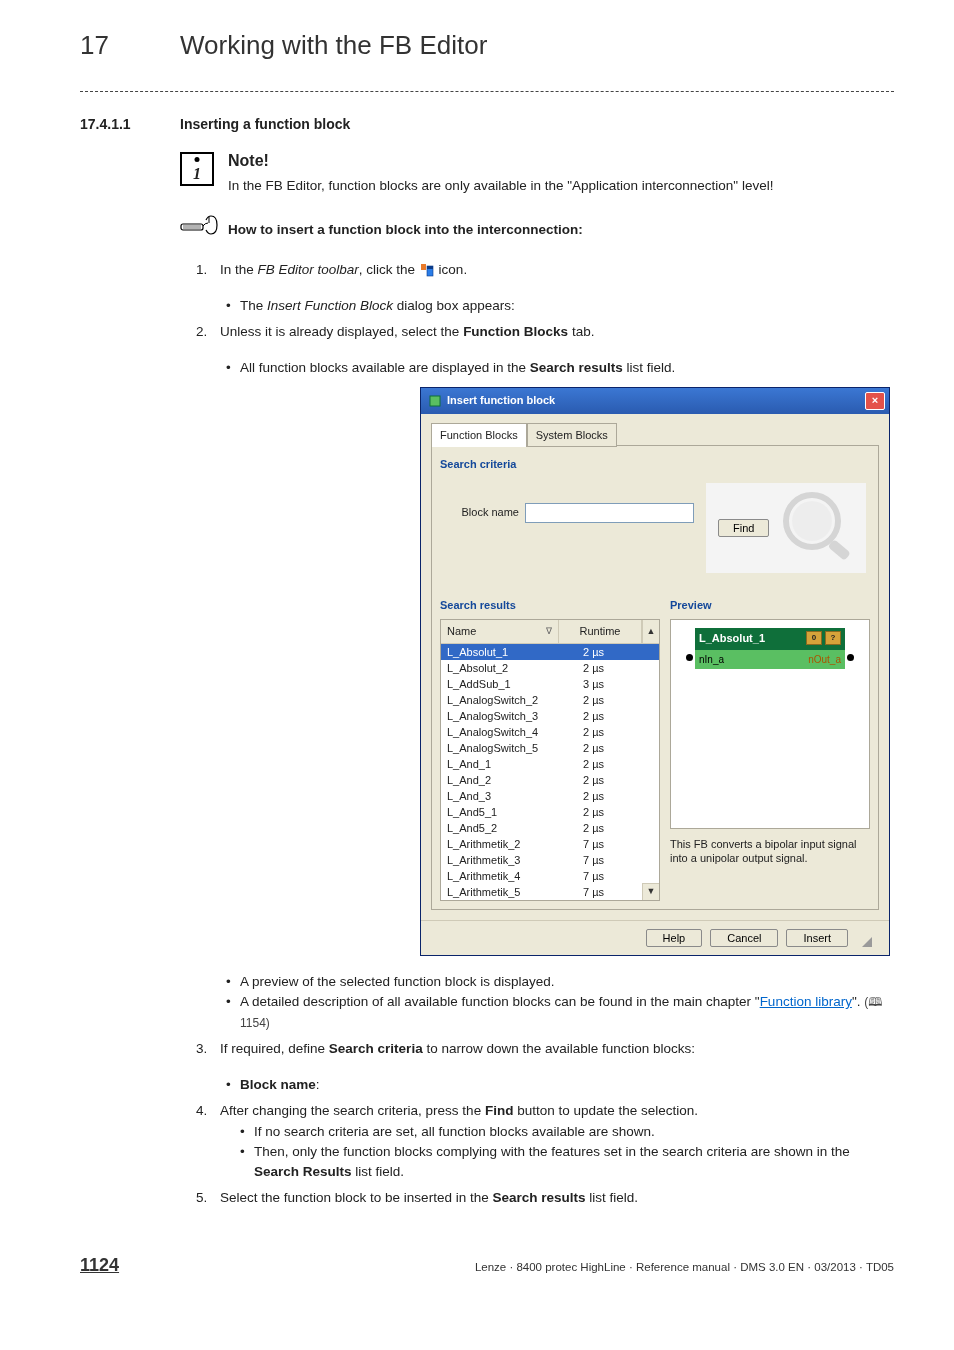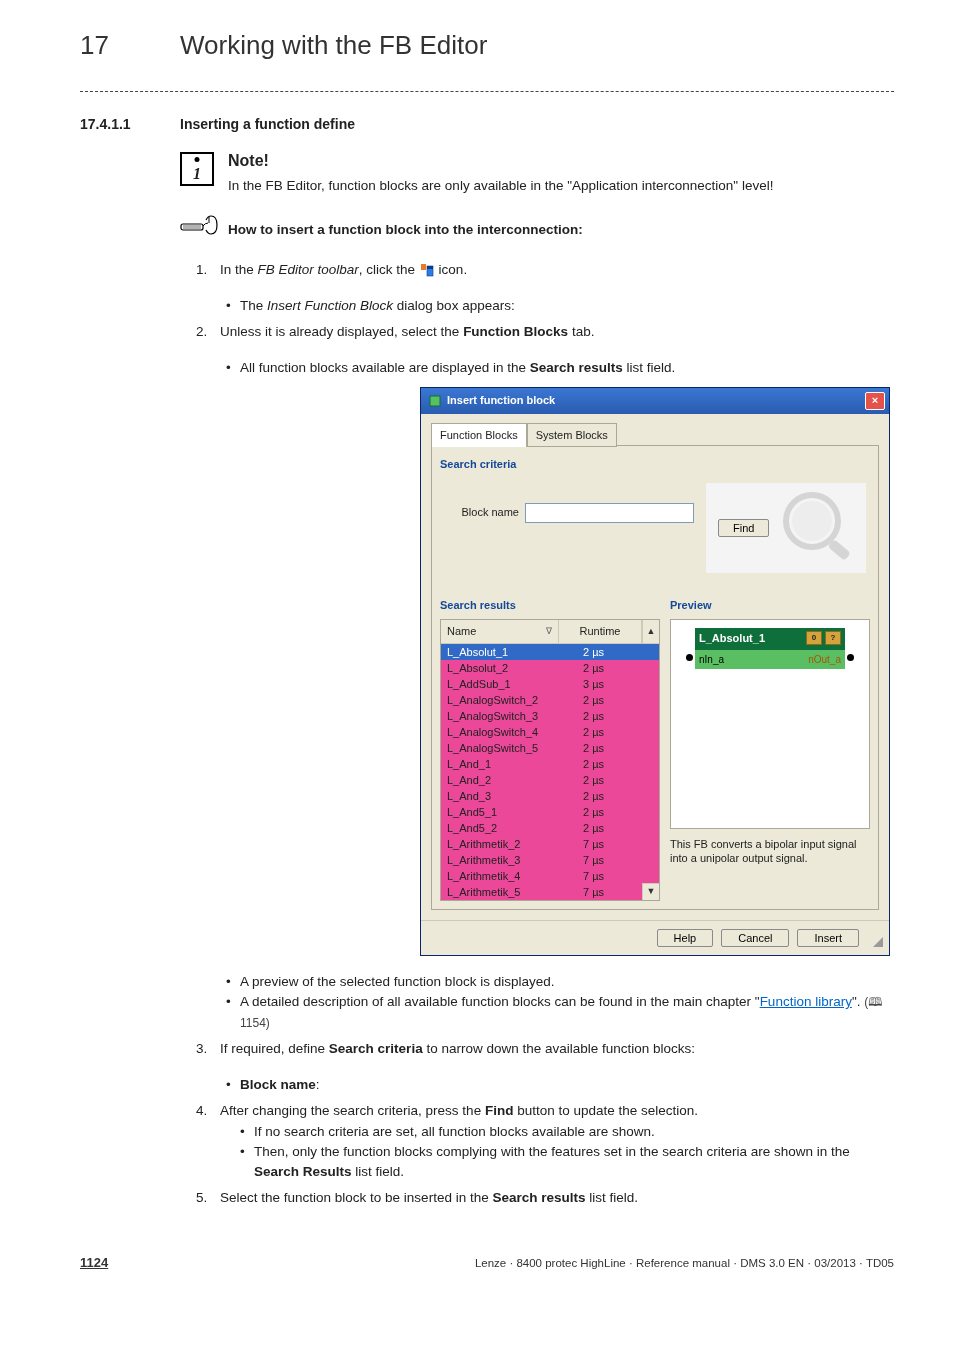--- a/index.html
+++ b/index.html
@@ -122,21 +122,21 @@
     margin-left: 12px; padding: 2px 14px; font-size: 11px;
     border: 1px solid #8a8a8a; background: #ece9d8; border-radius: 2px;
   }
   .magnifier {
     width: 120px; height: 80px; opacity: 0.55;
   }
   .two-col { display: flex; gap: 10px; margin-top: 12px; }
   .col-left { flex: 1.15; }
   .col-right { width: 200px; }
   .results-table {
-    border: 1px solid #aca899; height: 280px; overflow: hidden; background: #ec4899;
+    border: 1px solid #aca899; height: 280px; overflow: hidden; background: #ffffff;
   }
   .thead {
     display: flex; background: #ece9d8; border-bottom: 1px solid #cfcab7;
     font-size: 11px;
   }
   .th {
     padding: 3px 6px; border-right: 1px solid #cfcab7; display: flex;
     align-items: center; justify-content: space-between;
   }
   .th.name { flex: 1; }
@@ -182,56 +182,56 @@
     border-top: 1px solid #0f6f3a;
   }
   .fb-io .port-in { color: #000; }
   .fb-io .port-out { color: #aa5500; }
   .fb-io .dot-l, .fb-io .dot-r {
     position: absolute; top: 4px; width: 7px; height: 7px; background: #000; border-radius: 50%;
   }
   .fb-io .dot-l { left: -9px; }
   .fb-io .dot-r { right: -9px; }
   .preview-desc { font-size: 11px; margin-top: 8px; line-height: 1.3; height: 60px; }
-  .dlg-buttons { display: flex; justify-content: flex-end; gap: 8px; padding: 8px 6px; border-top: 1px solid #cfcab7; }
+  .dlg-buttons { display: flex; justify-content: flex-end; gap: 8px; padding: 8px 17px; border-top: 1px solid #cfcab7; }
   .dlg-btn {
     padding: 2px 16px; font-size: 11px; background: #ece9d8;
     border: 1px solid #8a8a8a; border-radius: 2px;
   }
   .corner-grip {
     position: relative; width: 12px; height: 12px; margin-left: 4px; align-self: flex-end;
   }
   .corner-grip::before {
     content: ""; position: absolute; right: 0; bottom: 0;
     width: 0; height: 0;
     border-left: 10px solid transparent;
     border-bottom: 10px solid #9a9a9a;
   }
 
   .footer {
     display: flex; justify-content: space-between; align-items: baseline;
     margin-top: 46px; font-size: 11.5px; color: #333;
   }
-  .footer .pagenum { font-weight: 700; font-size: 13px; text-decoration: underline; }
+  .footer .pagenum { font-weight: 700; font-size: 18px; text-decoration: underline; }
 </style>
 </head>
 <body>
 
 <div class="page">
 
   <div class="chapter-row">
     <div class="chapter-num">17</div>
     <div class="chapter-title">Working with the FB Editor</div>
   </div>
 
   <hr class="divider">
 
   <div class="subsec-row">
     <div class="subsec-num">17.4.1.1</div>
-    <div class="subsec-title">Inserting a function define</div>
+    <div class="subsec-title">Inserting a function block</div>
   </div>
 
   <div class="note-box">
     <div class="note-icon">
       <span class="dot"></span>
         <span class="stem">1</span>
     </div>
     <div class="note-content">
       <div class="note-heading">Note!</div>
       <div class="note-text">In the FB Editor, function blocks are only available in the "Application interconnection" level!</div>

